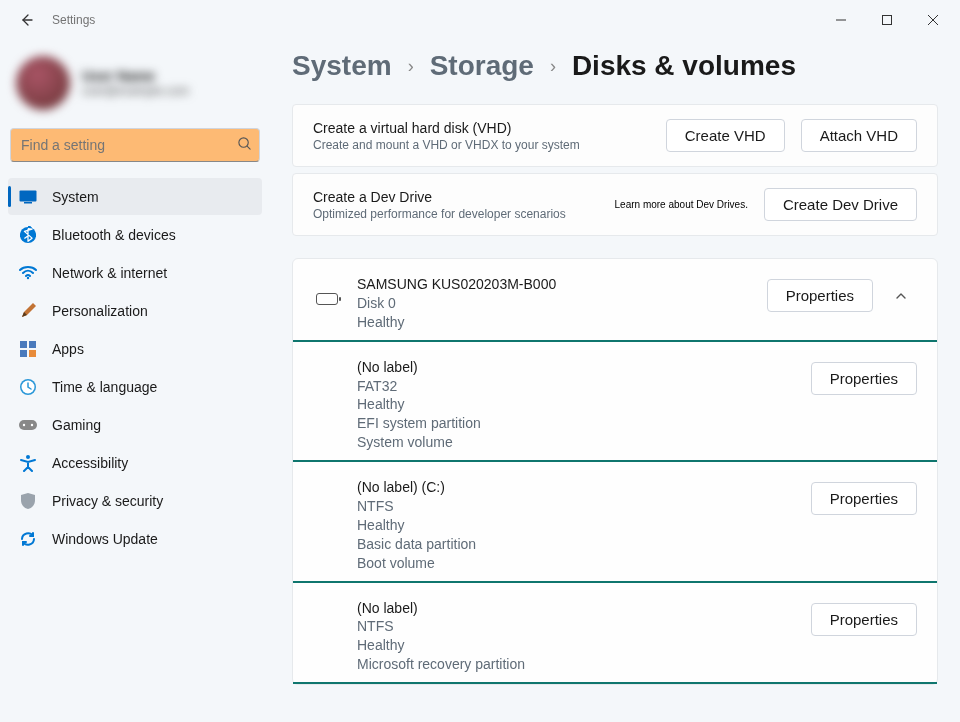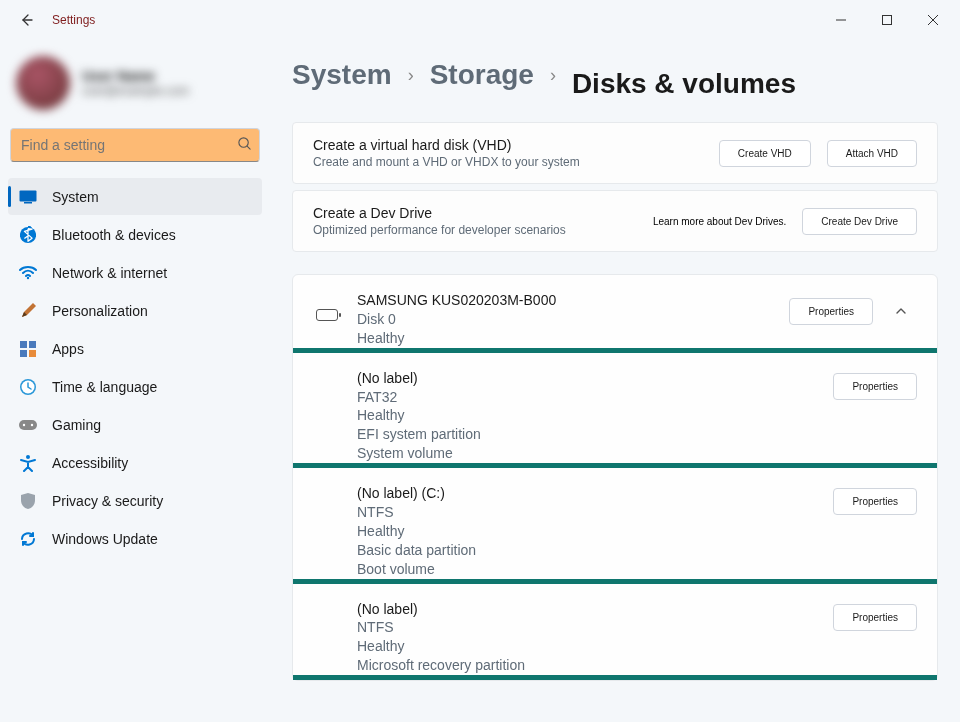--- a/index.html
+++ b/index.html
@@ -18,21 +18,21 @@
     align-items: center;
     padding: 0 4px 0 12px;
     background: #f4f7fa;
   }
   .back-btn {
     width: 28px; height: 28px;
     display:flex;align-items:center;justify-content:center;
     cursor:pointer;
     border-radius:4px;
   }
-  .titlebar .app-title { margin-left: 12px; font-size: 12px; color: #7f1d1d; }
+  .titlebar .app-title { margin-left: 12px; font-size: 12px; color: #737373; }
   .window-controls { margin-left:auto; display:flex; }
   .window-controls > div {
     width: 46px; height: 32px;
     display:flex;align-items:center;justify-content:center;
     cursor:pointer;
   }
   .content {
     display:flex;
     height: calc(100% - 40px);
   }
@@ -109,60 +109,60 @@
   .breadcrumb {
     display:flex;
     align-items:center;
     gap:16px;
     font-size:28px;
     margin-bottom: 22px;
     color:#1a1a1a;
     font-weight:400;
   }
   .breadcrumb .crumb-dim { color:#5f6b77; font-weight:600; cursor:pointer; }
-  .breadcrumb .crumb-current { font-weight:600;margin-top:18px; }
+  .breadcrumb .crumb-current { font-weight:600; }
   .breadcrumb .chev { color:#888; font-size:18px; }
   .card {
     background:#fdfdfd;
     border:1px solid #e6e9ec;
     border-radius:4px;
     margin-bottom:6px;
   }
   .card-row {
     display:flex; align-items:center;
     padding: 14px 20px;
     gap:16px;
   }
   .card-row .texts { flex:1; }
   .card-row .title { font-size:14px; font-weight:400; color:#1a1a1a; }
   .card-row .sub { font-size:12px; color:#5f6b77; margin-top:2px; }
   .btn {
     background:#fff;
     border:1px solid #d0d5dd;
     border-radius:4px;
     padding: 7px 18px;
-    font-size:10px;
+    font-size:15px;
     cursor:pointer;
     color:#1a1a1a;
   }
   .link {
     color:#000000;
     cursor:pointer;
     font-size:10px;
   }
   .disk-list {
     background:#fefefe;
     border:1px solid #e6e9ec;
     border-radius:6px;
     margin-top:22px;
   }
   .disk-row, .vol-row {
     display:flex;
-    padding:16px 20px 0 20px;
-    border-bottom:5px solid #0f766e;
+    padding:16px 20px 8px 20px;
+    border-bottom:2px solid #0f766e;
     gap:16px;
     align-items:flex-start;
   }
   .disk-icon-col {
     width:28px;
     display:flex;
     align-items:center;
     justify-content:center;
     padding-top:18px;
   }

